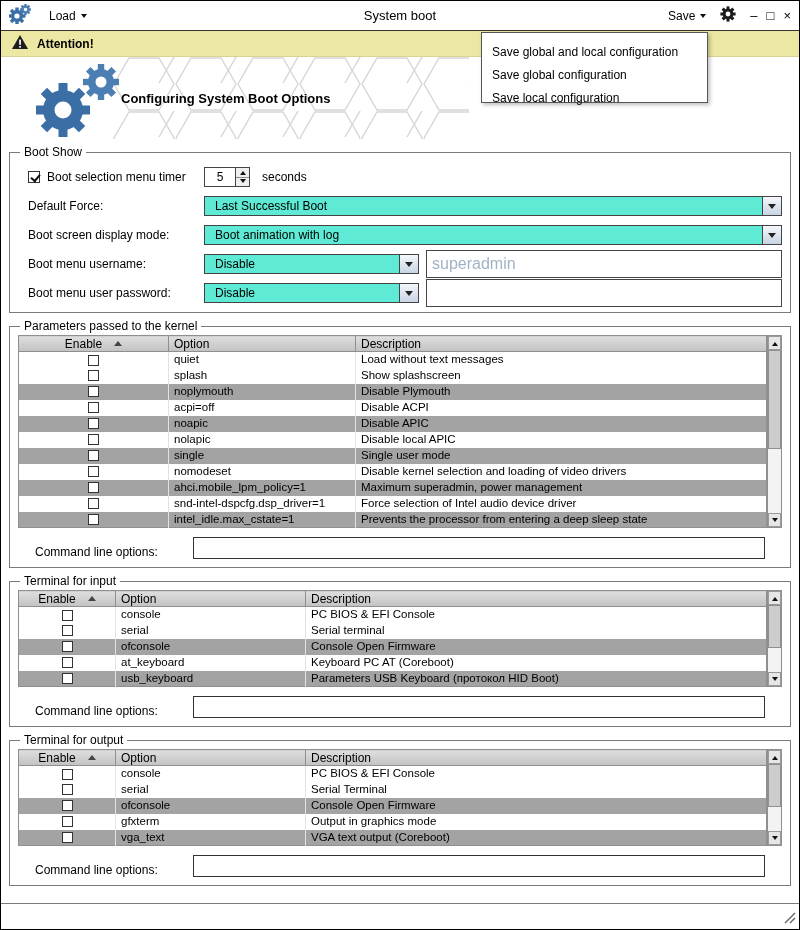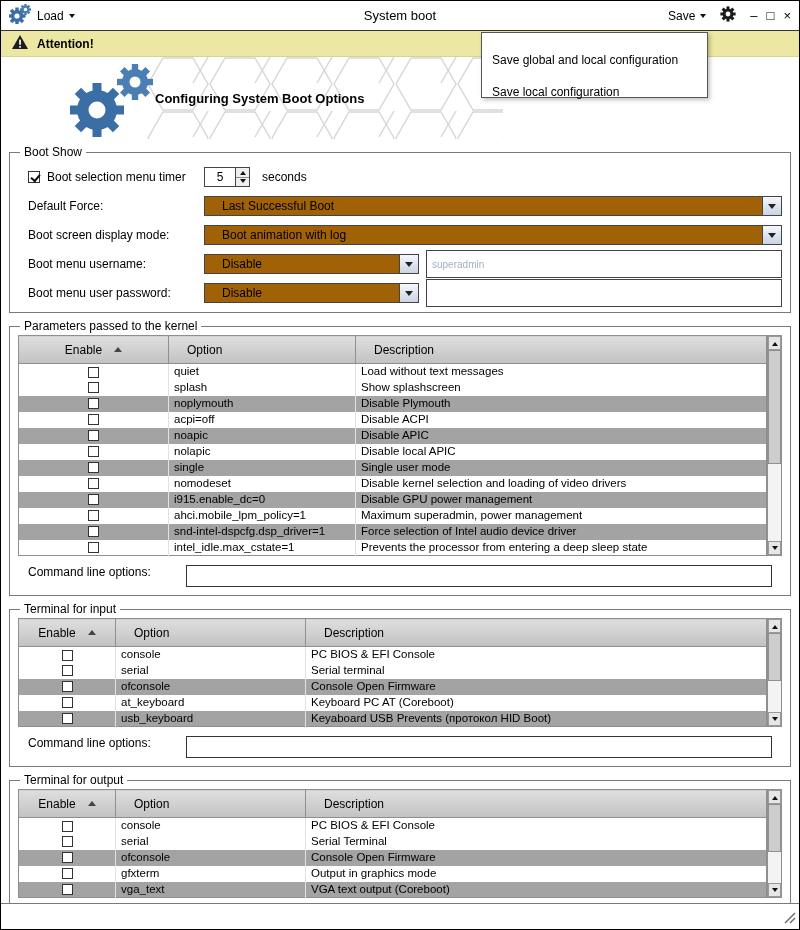--- a/index.html
+++ b/index.html
@@ -4,35 +4,35 @@
 <style>
   * { box-sizing: border-box; margin: 0; padding: 0; }
   html,body { background:#fff; }
   body { font-family:"Liberation Sans", sans-serif; font-size:12px; color:#000; }
   .window { position:relative; width:800px; height:930px; border:1px solid #000; background:#fff; overflow:hidden; }
 
   
   .titlebar { position:relative; height:30px; display:flex; align-items:center; padding:0 8px; border-bottom:1px solid #333; background:#fff; }
   .tb-title { position:absolute; left:0; right:0; text-align:center; font-weight:normal; font-size:13px; pointer-events:none; }
   .menu-trigger { display:flex; align-items:center; gap:5px; cursor:default; }
-  .tb-left { display:flex; align-items:center; gap:6px; }
+  .tb-left { display:flex; align-items:center; gap:18px; }
   .tb-right { margin-left:auto; display:flex; align-items:center; gap:14px; }
   .winbtns { display:flex; align-items:center; gap:9px; font-size:13px; line-height:1; }
   .winbtns span { cursor:default; }
   .caret-down { display:inline-block; width:0; height:0; border:3.5px solid transparent; border-top:4.5px solid #111; margin-top:4px; }
 
   
   .attention { height:26px; background:#ece7a2; border-bottom:1px solid #d8d295; display:flex; align-items:center; gap:8px; padding:0 10px; font-weight:bold; font-size:12px; }
 
   
   .save-menu { position:absolute; left:480px; top:31px; width:227px; background:#fff; border:1px solid #555; box-shadow:2px 2px 4px rgba(0,0,0,.25); z-index:50; }
-  .save-menu .mi { height:23px; line-height:23px; padding:16px 10px; white-space:nowrap; cursor:default; }
-
-  
-  .hero { position:relative; height:84px; overflow:hidden;margin-left:34px; }
+  .save-menu .mi { height:23px; line-height:23px; padding:8px 10px; white-space:nowrap; cursor:default; }
+
+  
+  .hero { position:relative; height:84px; overflow:hidden; }
   .hex-bg { position:absolute; left:112px; top:0; }
   .logo { position:absolute; left:16px; top:3px; }
   .hero-title { position:absolute; left:120px; top:34px; font-weight:bold; font-size:13px; z-index:2; }
 
   
   fieldset { border:1px solid #7a7a7a; margin:4px 8px 6px; padding:0 6px 8px; }
   legend { padding:0 4px; margin-left:4px; font-size:12px; }
 
   
   .form-row { display:flex; align-items:center; margin:7px 2px 0 12px; height:22px; }
@@ -41,47 +41,47 @@
   .cb.checked::after { content:""; position:absolute; left:1.5px; top:2px; width:7px; height:4px; border-left:2px solid #111; border-bottom:2px solid #111; transform:rotate(-50deg); }
   .timer-label { margin-left:7px; width:157px; }
   .spinner { width:46px; height:20px; border:1px solid #444; display:flex; background:#fff; }
   .spin-val { flex:1; text-align:center; line-height:18px; }
   .spin-btns { width:14px; border-left:1px solid #444; display:flex; flex-direction:column; }
   .spin-btn { flex:1; display:flex; align-items:center; justify-content:center; background:#efefef; }
   .spin-btn + .spin-btn { border-top:1px solid #888; }
   .tri-up-s { width:0; height:0; border:3px solid transparent; border-bottom:4px solid #111; margin-top:-2px; }
   .tri-dn-s { width:0; height:0; border:3px solid transparent; border-top:4px solid #111; margin-bottom:-2px; }
   .unit { margin-left:12px; }
-  .combo { height:20px; border:1px solid #444; background:#a16207; display:flex; align-items:center; padding-left:17px;justify-content:center; }
+  .combo { height:20px; border:1px solid #444; background:#5eead4; display:flex; align-items:center; padding-left:10px;justify-content:center; }
   .combo.grow { flex:1; }
   .combo.w215 { width:215px; flex:none; }
   .combo-btn { width:19px; height:100%; margin-left:auto; border-left:1px solid #444; background:linear-gradient(#f5f7fb,#c9d4e4); display:flex; align-items:center; justify-content:center; flex:none; }
   .tri-dn { width:0; height:0; border:4px solid transparent; border-top:5px solid #222; margin-top:4px; }
-  .txt { flex:1; height:28px; border:1px solid #444; padding:0 5px; font-family:inherit; font-size:10px; margin-left:7px; min-width:0; }
+  .txt { flex:1; height:28px; border:1px solid #444; padding:0 5px; font-family:inherit; font-size:16px; margin-left:7px; min-width:0; }
   .txt::placeholder { color:#9fb2c4; }
 
   
   .tbl-wrap { position:relative; margin:2px 2px 0; }
   table.tbl { width:calc(100% - 15px); border-collapse:collapse; table-layout:fixed; border:1px solid #8f8f8f; }
-  .tbl th { height:28px; background:linear-gradient(#dedede,#c2c2c2); border-right:1px solid #8f8f8f; border-bottom:1px solid #8f8f8f; font-weight:normal; font-size:12px; text-align:left; padding:0 18px; overflow:hidden; white-space:nowrap; }
+  .tbl th { height:16px; background:linear-gradient(#dedede,#c2c2c2); border-right:1px solid #8f8f8f; border-bottom:1px solid #8f8f8f; font-weight:normal; font-size:12px; text-align:left; padding:0 5px; overflow:hidden; white-space:nowrap; }
   .tbl th.th-enable { text-align:center; }
   .th-enable-inner { display:flex; align-items:center; justify-content:center; gap:12px; }
   .sort-up { width:0; height:0; border:4px solid transparent; border-bottom:5px solid #444; margin-top:-4px; }
   .tbl td { height:16px; line-height:15px; font-size:11.5px; padding:0 5px; border-right:1px solid #e2e2e2; white-space:nowrap; overflow:hidden; }
   .tbl td:last-child, .tbl th:last-child { border-right:none; }
   .tbl tbody tr:nth-child(2n+3) { background:#a3a3a3; }
   .tbl td.cell-enable { text-align:center; }
   .tbl td.cell-enable .cb { vertical-align:middle; width:11px; height:11px; }
   
   .vscroll { position:absolute; top:0; right:0; bottom:0; width:15px; border:1px solid #8f8f8f; background:#f3f3f3; }
   .sb-btn { position:absolute; left:0; right:0; height:14px; background:#e6e6e6; border:1px solid #9a9a9a; display:flex; align-items:center; justify-content:center; }
   .sb-up { top:0; } .sb-dn { bottom:0; }
   .sb-thumb { position:absolute; left:0; right:0; top:14px; height:52%; background:#cdcdcd; border:1px solid #8f8f8f; }
 
-  .cmdline { display:flex; align-items:flex-start; margin:9px 12px 0; }
+  .cmdline { display:flex; align-items:flex-end; margin:9px 19px 0; }
   .cmdline .clabel { width:158px; flex:none; }
   .cmdline input { flex:1; height:22px; border:1px solid #333; padding:0 5px; font-family:inherit; font-size:12px; }
 
   
   .statusbar { position:absolute; left:0; right:0; bottom:0; height:26px; border-top:1px solid #7a7a7a; background:#fff; }
   .grip { position:absolute; right:3px; bottom:2px; }
 </style>
 </head>
 <body>
 
@@ -148,20 +148,21 @@
         <rect x="8.2" y="12" width="1.7" height="1.7" fill="#fff"></rect>
       </svg>
     </span>
     <span>Attention!</span>
   </div>
 
   <div class="save-menu">
 
       <div class="mi">Save global and local configuration</div>
 
+      <div class="mi">Save global configuration</div>
 
       <div class="mi">Save local configuration</div>
     </div>
 
   <div class="hero">
     <span class="hex-bg">
       <svg width="356" height="82" viewBox="0 0 356 82">
         <defs>
           <pattern id="hexpat" width="62" height="54" patternUnits="userSpaceOnUse">
             <path d="M16 1 L46 1 L61 27 L46 53 L16 53 L1 27 Z" fill="none" stroke="#d6d6d6" stroke-width="1.4"></path>
@@ -321,25 +322,20 @@
               <td>single</td>
               <td>Single user mode</td>
             </tr>
 
             <tr>
               <td class="cell-enable"><span class="cb"></span></td>
               <td>nomodeset</td>
               <td>Disable kernel selection and loading of video drivers</td>
             </tr>
 
-            <tr>
-              <td class="cell-enable"><span class="cb"></span></td>
-              <td>i915.enable_dc=0</td>
-              <td>Disable GPU power management</td>
-            </tr>
 
             <tr>
               <td class="cell-enable"><span class="cb"></span></td>
               <td>ahci.mobile_lpm_policy=1</td>
               <td>Maximum superadmin, power management</td>
             </tr>
 
             <tr>
               <td class="cell-enable"><span class="cb"></span></td>
               <td>snd-intel-dspcfg.dsp_driver=1</td>
@@ -413,21 +409,21 @@
 
             <tr>
               <td class="cell-enable"><span class="cb"></span></td>
               <td>at_keyboard</td>
               <td>Keyboard PC AT (Coreboot)</td>
             </tr>
 
             <tr>
               <td class="cell-enable"><span class="cb"></span></td>
               <td>usb_keyboard</td>
-              <td>Keyaboard USB Prevents (протокол HID Boot)</td>
+              <td>Parameters USB Keyboard (протокол HID Boot)</td>
             </tr>
           </tbody>
       </table>
       <div class="vscroll">
         <span class="sb-btn sb-up">
             <span class="tri-up-s"></span>
           </span>
         <span class="sb-thumb" style="height:45%"></span>
         <span class="sb-btn sb-dn">
             <span class="tri-dn-s"></span>

